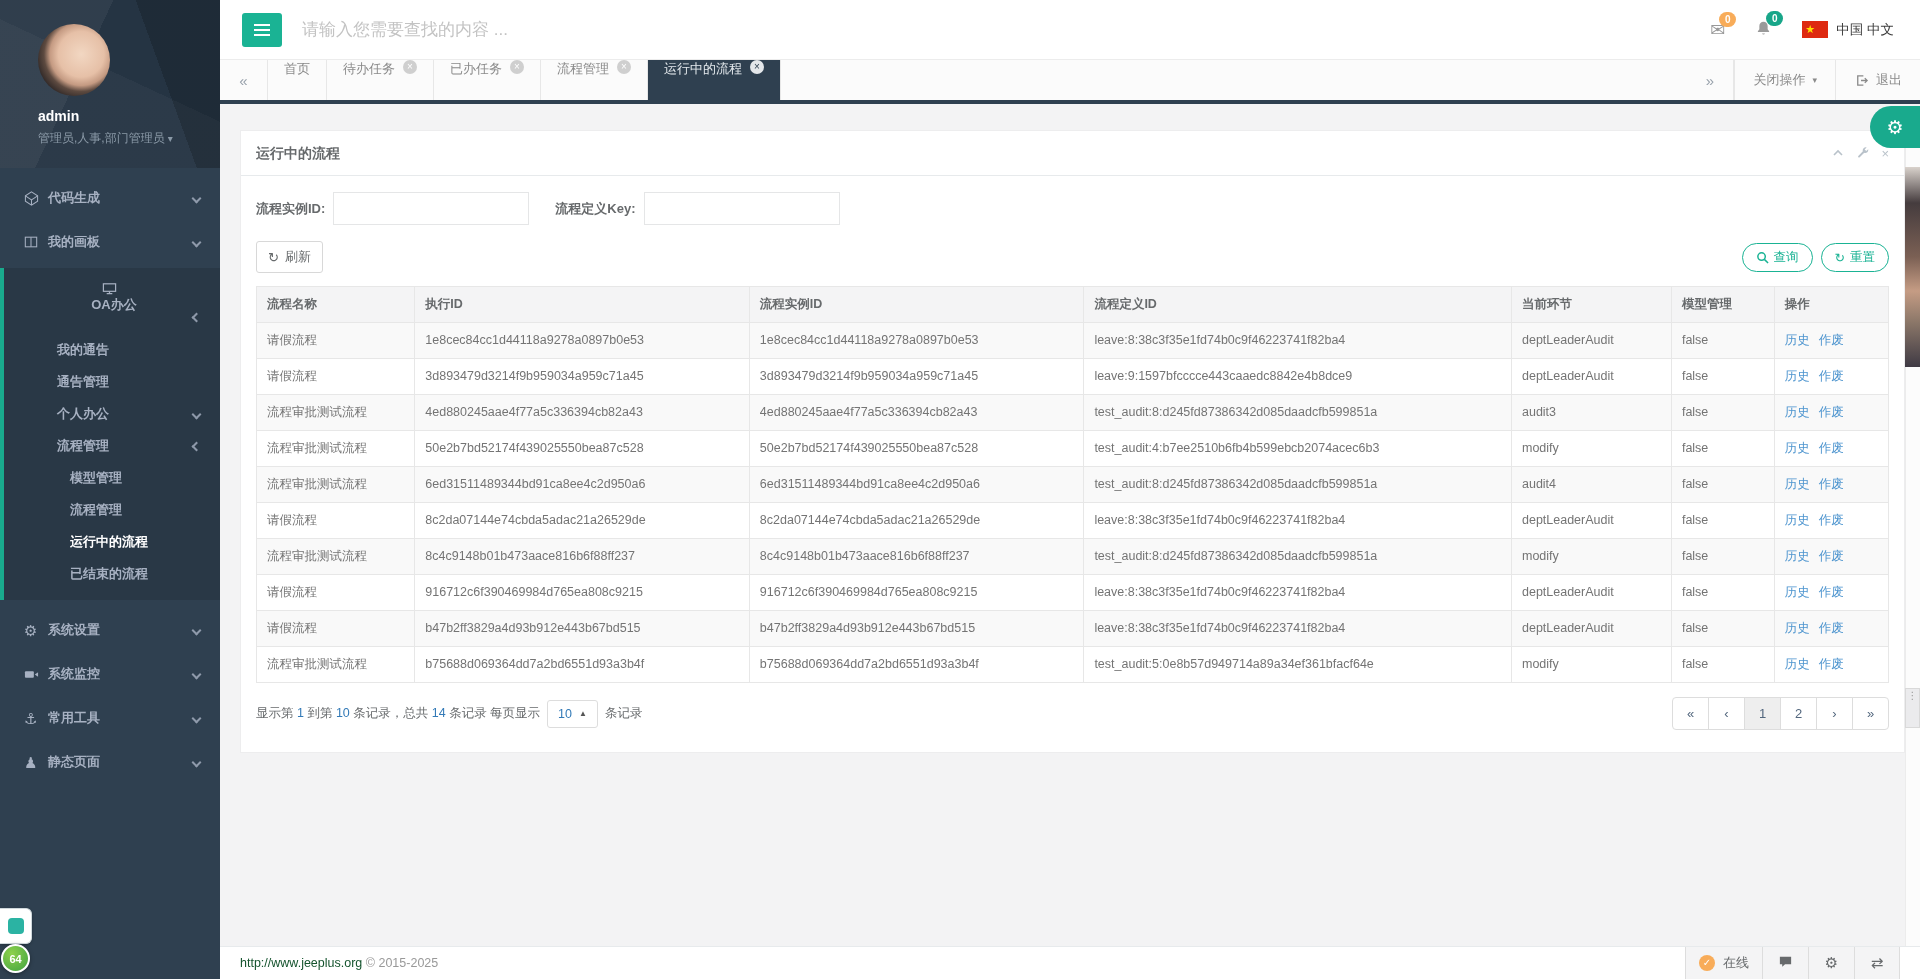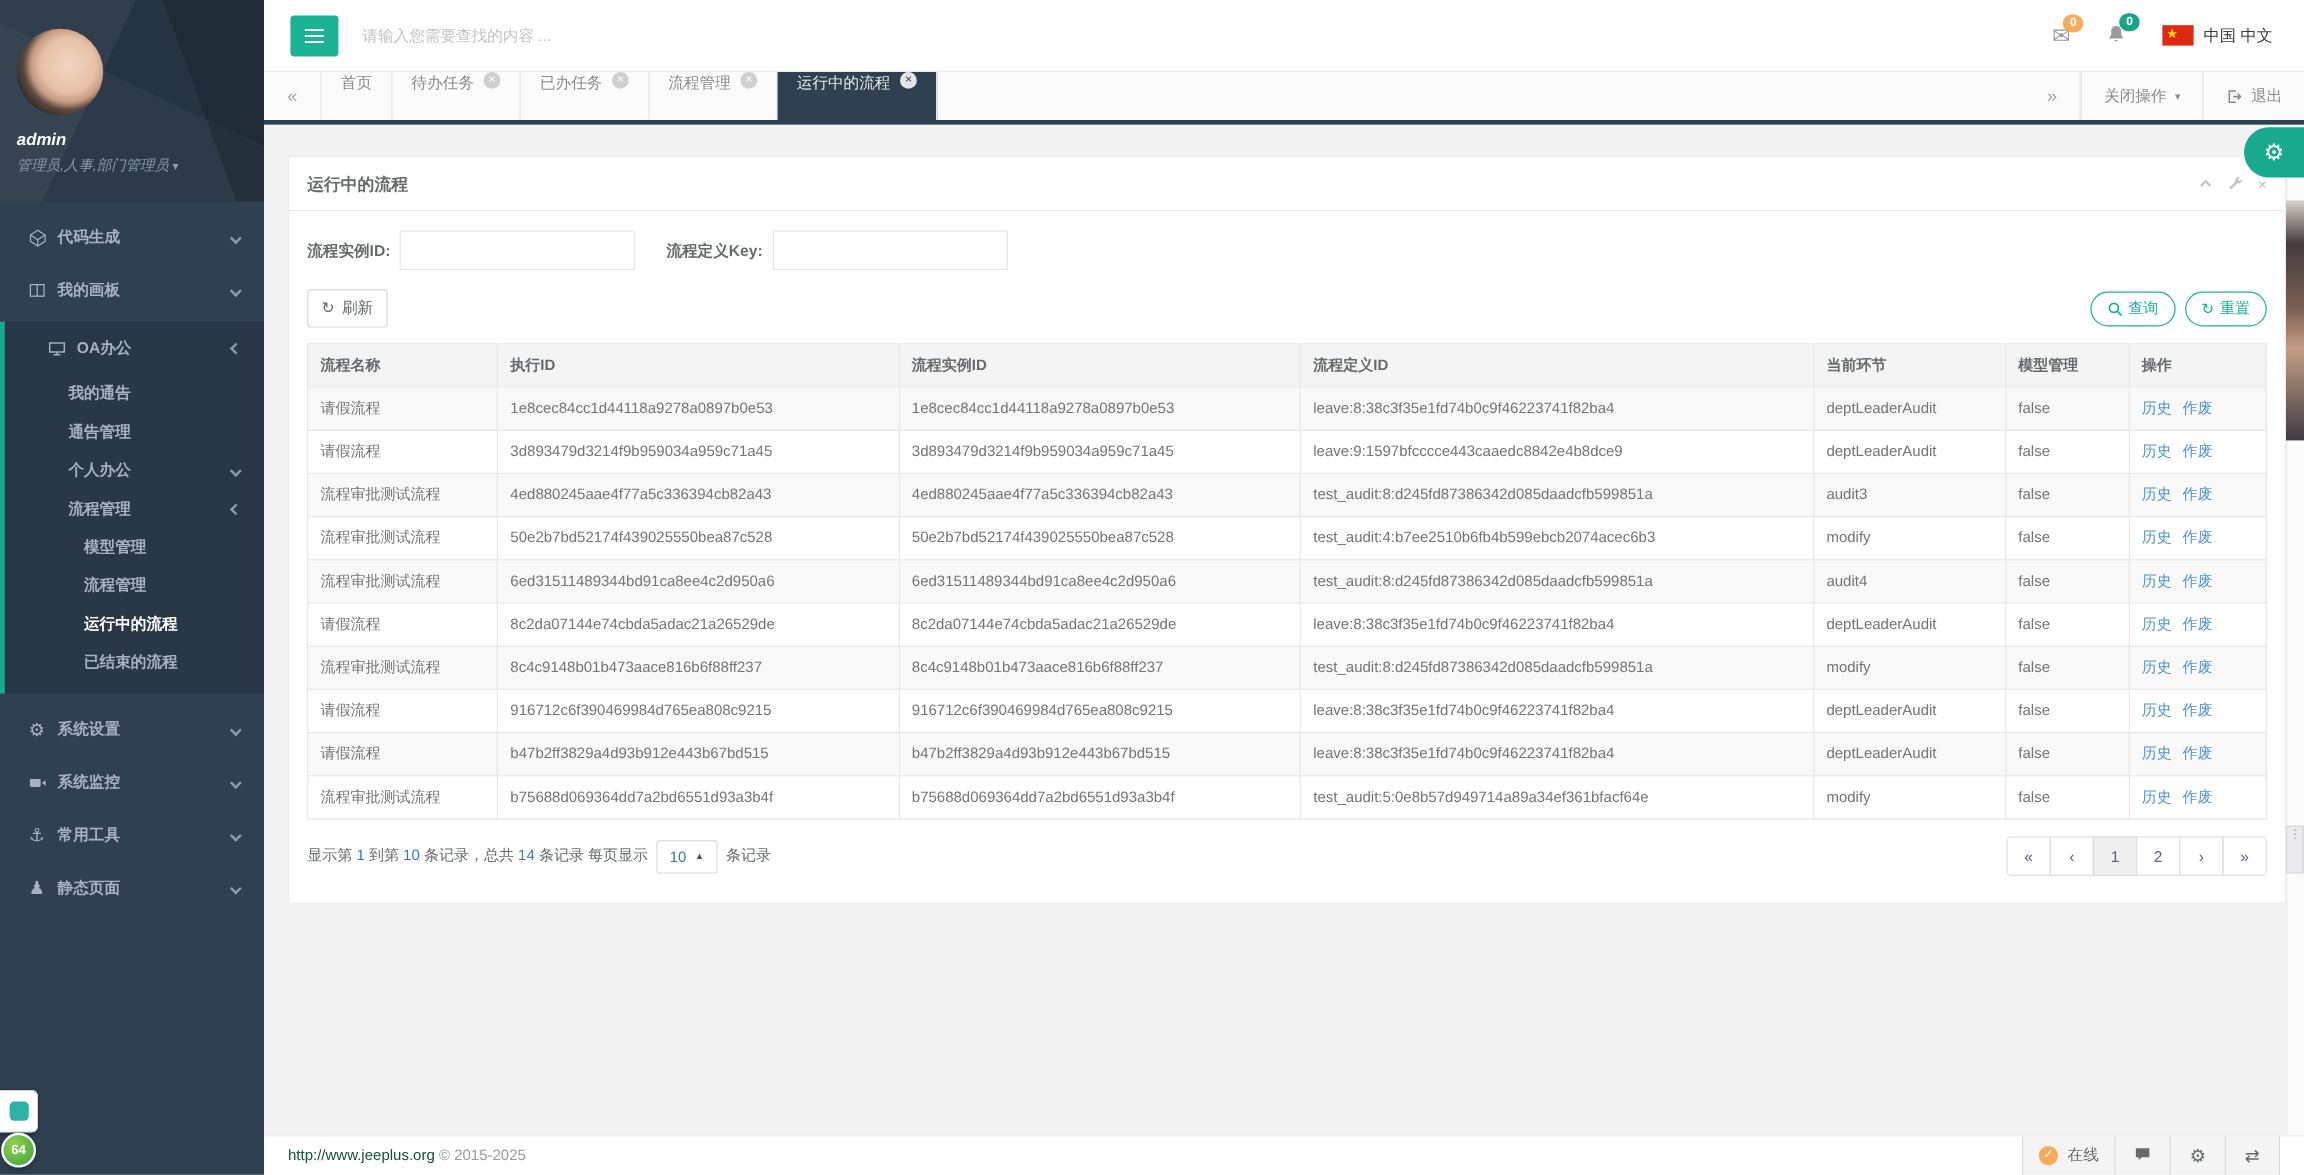--- a/index.html
+++ b/index.html
@@ -3,54 +3,54 @@
 <meta charset="utf-8">
 <style>
   * { margin:0; padding:0; box-sizing:border-box; }
   html,body { width:1920px; height:979px; overflow:hidden;
     font-family:"Liberation Sans","DejaVu Sans",sans-serif; font-size:13px; background:#f3f3f4; }
   a { text-decoration:none; cursor:pointer; }
   button { font-family:inherit; cursor:pointer; }
 
   
   .sidebar { position:absolute; left:0; top:0; width:220px; height:979px; background:#2f4050; z-index:5; }
-  .profile { height:168px; padding:24px 0 0 14px; background-color:#253443;
+  .profile { height:168px; padding:24px 0 0 38px; background-color:#253443;
     background-image:linear-gradient(115deg,rgba(255,255,255,.05) 0 38%,transparent 38%),
                      linear-gradient(250deg,rgba(0,0,0,.18) 0 30%,transparent 30%),
-                     linear-gradient(25deg,rgba(255,255,255,.03) 0 55%,transparent 55%);font-style:italic; }
+                     linear-gradient(25deg,rgba(255,255,255,.03) 0 55%,transparent 55%); }
   .avatar { width:72px; height:72px; border-radius:50%; cursor:pointer;
     background:radial-gradient(circle at 60% 42%, #f2d7c2 0%, #e6c0a7 38%, #c49a82 52%, #5d4a40 62%, #2a2424 78%, #1d1a1a 100%); }
   .uname { color:#fff; font-weight:bold; font-size:14px; margin-top:12px; }
   .roles { color:#8b9aa8; font-size:12px; margin-top:6px; cursor:pointer; }
   .roles .caret { font-size:10px; margin-left:3px; }
   .menu { padding-top:8px; }
   .nav-item { position:relative; }
   .nav-link { display:flex; align-items:center; color:#a7b1c2; font-weight:bold; font-size:13px; cursor:pointer; }
   .nav-link.lvl0 { padding:13px 20px 13px 24px; }
   .nav-link.lvl1 { padding:7px 20px 7px 25px; }
   .nav-link.lvl2 { padding:7px 20px 7px 70px; }
   .nav-link.on { color:#ffffff; }
   .active-section { background:#293846; border-left:4px solid #19aa8d; margin-top:4px; margin-bottom:8px; padding-bottom:10px; }
-  .active-section .nav-link.lvl0 { padding-left:36px; }
+  .active-section .nav-link.lvl0 { padding-left:24px;flex-direction:column; }
   .active-section .nav-link.lvl1 { padding-left:53px; }
   .active-section .nav-link.lvl2 { padding-left:66px; }
   .mi { width:24px; display:inline-flex; align-items:center; font-size:15px; line-height:1; }
   .chev { width:7px; height:7px; border-left:2px solid currentColor; border-bottom:2px solid currentColor;
     display:inline-block; margin-left:auto; opacity:.8; }
   .chev.left { transform:rotate(-45deg); }
   .chev.down { transform:rotate(45deg); }
 
   
   .main { position:absolute; left:220px; top:0; right:0; bottom:0; }
   .navbar { height:60px; background:#fff; border-bottom:1px solid #ececec; display:flex; align-items:center; position:relative; }
   .hamburger { width:40px; height:34px; background:#1ab394; border:none; border-radius:3px; margin-left:22px;
     display:flex; align-items:center; justify-content:center; }
   .bars { width:16px; height:12px;
     background:repeating-linear-gradient(180deg,#fff 0 2px,transparent 2px 5px); }
-  .nav-search { border:none; outline:none; margin-left:20px; width:330px; font-size:13px; color:#555;
+  .nav-search { border:none; outline:none; margin-left:20px; width:330px; font-size:17px; color:#555;
     font-family:inherit; background:transparent; }
   .nav-search::placeholder { color:#c3c3c3; }
   .nav-right { position:absolute; right:26px; top:0; height:100%; display:flex; align-items:center; gap:30px; }
   .nav-ic { position:relative; color:#999; font-size:18px; cursor:pointer; line-height:1; }
   .badge { position:absolute; top:-9px; right:-11px; min-width:17px; height:15px; border-radius:8px;
     font-size:10px; color:#fff; line-height:15px; text-align:center; padding:0 4px; font-weight:bold; }
   .badge.orange { background:#f8ac59; }
   .badge.green  { background:#18a689; }
   .locale { display:flex; align-items:center; color:#3c3c3c; font-size:13.5px; cursor:pointer; }
   .flag { width:26px; height:17px; background:#de2910; display:inline-flex; align-items:center;

